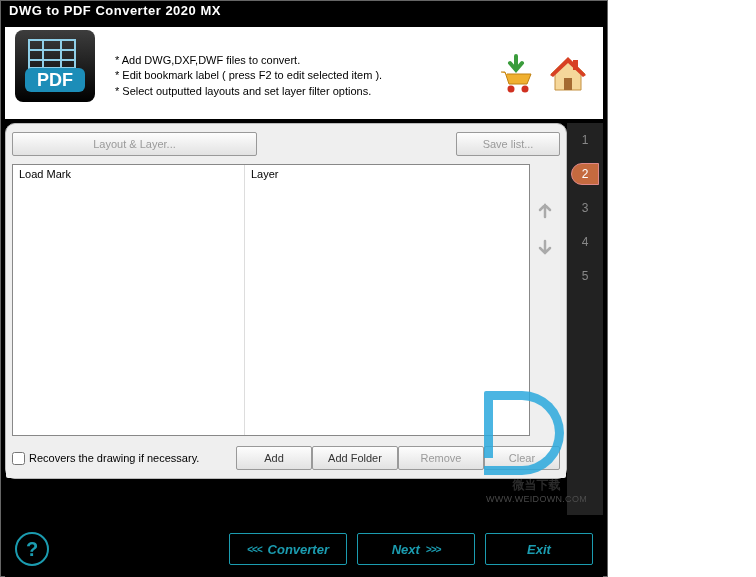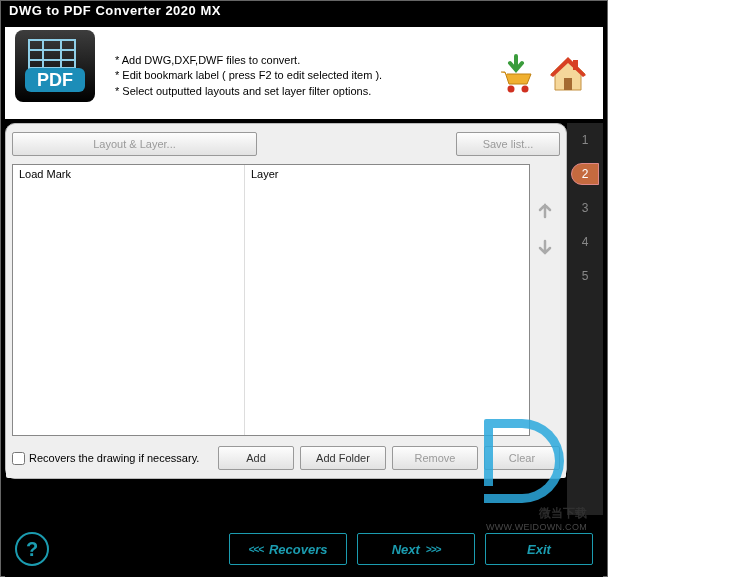--- a/index.html
+++ b/index.html
@@ -30,34 +30,34 @@
 .btn-load { width: 110px; }
 .btn-save { width: 104px; margin-left: 44px; }
 
 .list-panel { flex: 1; margin: 0 6px 6px 6px; background: #fff; border: 1px solid #888; display: flex; }
 .col-a { width: 232px; border-right: 1px solid #ddd; }
 .col-b { flex: 1; }
 .col-head { font-size: 11px; padding: 3px 6px; color: #000; }
 .list-arrows { width: 30px; display: flex; flex-direction: column; align-items: center; justify-content: flex-start; padding-top: 36px; gap: 14px; background: #efefef; }
 .arrow-btn { width: 22px; height: 22px; color: #aaa; font-size: 18px; cursor: pointer; background: none; border: none; display: flex; align-items: center; justify-content: center; }
 
-.bottom-row { display: flex; align-items: center; padding: 6px 6px 10px 6px; gap: 6px; background: #efefef; margin: 0 4px; border: 1px solid #bbb; border-top: none; border-radius: 0 0 2px 2px; }
+.bottom-row { display: flex; align-items: center; padding: 6px 6px 10px 6px; background: #efefef; margin: 0 4px; border: 1px solid #bbb; border-top: none; border-radius: 0 0 2px 2px; }
 .chk-wrap { display: flex; align-items: center; gap: 4px; font-size: 11px; color: #000; }
 .chk-wrap input { width: 13px; height: 13px; }
 .btn-sm { width: 76px; }
 .btn-md { width: 86px; }
 .sidebar-right-filler { width: 36px; background: #222; }
 
 .footer { height: 60px; background: #000; margin: 4px; display: flex; align-items: center; padding: 0 10px; gap: 10px; }
 .help-btn { width: 34px; height: 34px; border: 2px solid #1b9cb0; border-radius: 50%; color: #1b9cb0; display: flex; align-items: center; justify-content: center; font-size: 20px; font-weight: bold; cursor: pointer; }
 .nav-btn { height: 32px; width: 118px; background: #000; border: 1px solid #1b9cb0; color: #1b9cb0; font-size: 13px; font-weight: bold; display: flex; align-items: center; justify-content: center; gap: 6px; cursor: pointer; font-style: italic; border-radius: 2px; }
 .nav-btn.exit { width: 108px; }
 .nav-arrows { font-size: 10px; letter-spacing: -1px; }
 
-.watermark { position: absolute; right: 20px; bottom: 44px; pointer-events: none; opacity: 0.85; text-align: right; }
+.watermark { position: absolute; right: 20px; bottom: 72px; pointer-events: none; opacity: 0.85; text-align: center; }
 .watermark .d-shape { width: 78px; height: 84px; border: 9px solid #2ca9dd; border-left: none; border-radius: 0 56px 56px 0; margin-bottom: 2px; position: relative; }
 .watermark .d-shape::before { content:""; position:absolute; left:-2px; top:-9px; width:9px; height:102%; background:#2ca9dd; border-radius: 2px 0 0 0; }
 .watermark .d-shape::after { content:""; position:absolute; left:-2px; bottom:-9px; width:22px; height:9px; background:#2ca9dd; }
 .watermark .wm-text { font-size: 12px; font-weight: bold; color: #333; }
 .watermark .wm-url { font-size: 9px; color: #555; letter-spacing: 0.3px; }
 </style>
 </head>
 <body>
 
 <div class="window">
@@ -161,21 +161,21 @@
     <div class="sidebar-right-filler" style="height:36px;"></div>
   </div>
 
   <div class="footer">
     <div class="help-btn">
       <span>?</span>
     </div>
     <div class="spacer"></div>
     <button class="nav-btn">
       <span class="nav-arrows">&lt;&lt;&lt;</span>
-      <span>Recovers</span>
+      <span>Converter</span>
     </button>
     <button class="nav-btn">
       <span>Next</span>
       <span class="nav-arrows">&gt;&gt;&gt;</span>
     </button>
     <button class="nav-btn exit">
       <span>Exit</span>
     </button>
   </div>
 

